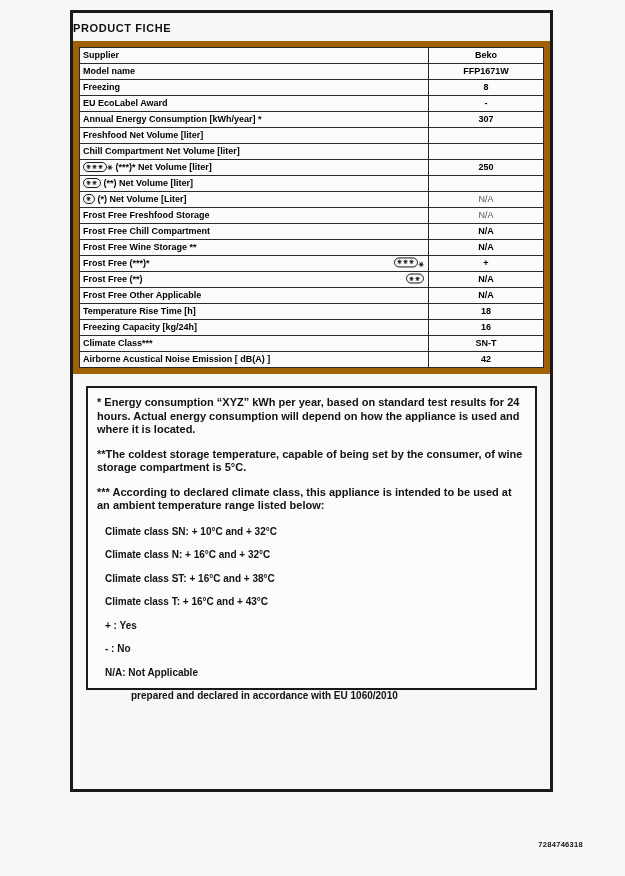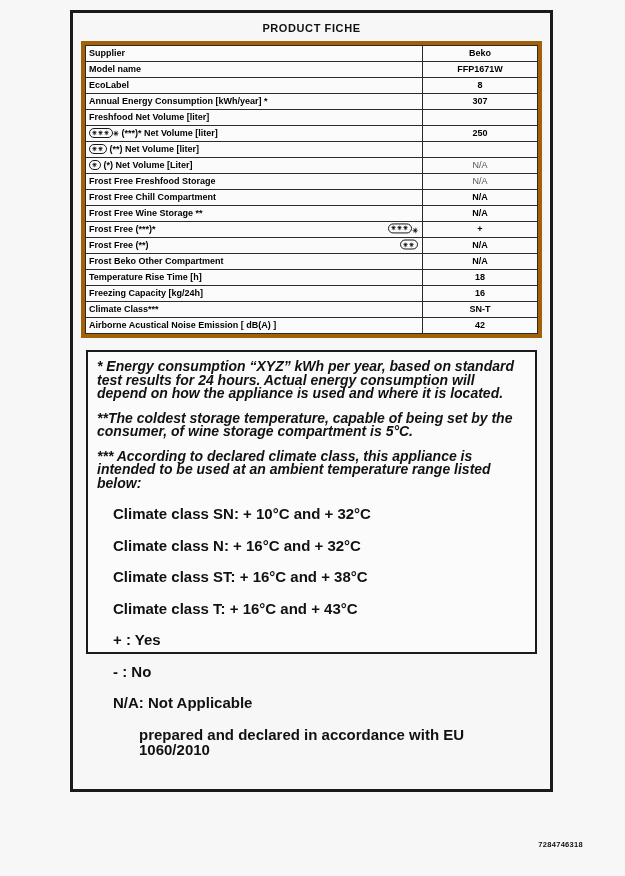--- a/index.html
+++ b/index.html
@@ -23,33 +23,32 @@
     top: 10px;
     width: 483px;
     height: 782px;
     border: 3px solid #1a1a1a;
     box-sizing: border-box;
     background: #f7f7f7;
   }
 
   
   #doc-title {
-    text-align: center;
     font-size: 11px;
     font-weight: bold;
     letter-spacing: 0.6px;
     margin-top: 9px;
     margin-bottom: 7px;
     color: #111;
   }
 
   
   #spec-table-wrap {
-    margin: 0 8px;
-    border: 4px solid #a16207;
+    margin: 0 0;
+    border: 6px solid #a16207;
     box-sizing: border-box;
     background: #fbfbfb;
   }
   table.spec {
     width: 100%;
     border-collapse: collapse;
     table-layout: fixed;
     font-size: 9px;
   }
   table.spec td {
@@ -111,32 +110,31 @@
   
   #footnotes-box {
     margin: 12px 13px 0 13px;
     border: 2px solid #1a1a1a;
     box-sizing: border-box;
     background: #fbfbfb;
     height: 304px;
     padding: 8px 9px;
   }
   .fn-para {
-    font-size: 14px;
+    font-size: 11px;
     font-weight: bold;
     line-height: 13.5px;
     margin: 0 0 11px 0;
     color: #111;
-    font-style: italic;
   }
   .fn-line {
-    font-size: 15px;
+    font-size: 10px;
     font-weight: bold;
     line-height: 15.5px;
-    margin: 16px;
+    margin: 8px;
     color: #111;
   }
   .fn-line.indent {
     padding-left: 26px;
   }
 
   
   #ref-number {
     position: absolute;
     right: 42px;
@@ -159,32 +157,40 @@
       <tbody id="spec-body">
           <tr>
             <td class="label"><span>Supplier</span></td>
             <td class="value">Beko</td>
           </tr>
           <tr>
             <td class="label"><span>Model name</span></td>
             <td class="value">FFP1671W</td>
           </tr>
           <tr>
-            <td class="label"><span>EcoLabel</span></td>
+            <td class="label"><span>Freezing</span></td>
             <td class="value">8</td>
+          </tr>
+          <tr>
+            <td class="label"><span>EU EcoLabel Award</span></td>
+            <td class="value">-</td>
           </tr>
           <tr>
             <td class="label"><span>Annual Energy Consumption [kWh/year] *</span></td>
             <td class="value">307</td>
           </tr>
           <tr>
             <td class="label"><span>Freshfood Net Volume [liter]</span></td>
             <td class="value"></td>
           </tr>
           <tr>
+            <td class="label"><span>Chill Compartment Net Volume [liter]</span></td>
+            <td class="value"></td>
+          </tr>
+          <tr>
             <td class="label ind1"><span class="starbox">✳✳✳</span><span class="star-after">✳</span> <span>(***)* Net Volume [liter]</span></td>
             <td class="value">250</td>
           </tr>
           <tr>
             <td class="label ind1"><span class="starbox">✳✳</span> <span>(**) Net Volume [liter]</span></td>
             <td class="value"></td>
           </tr>
           <tr>
             <td class="label ind2"><span class="starbox">✳</span> <span>(*)  Net Volume [Liter]</span></td>
             <td class="value na">N/A</td>
@@ -203,21 +209,21 @@
           </tr>
           <tr>
             <td class="label"><span>Frost Free (***)*</span><span class="right-mark"><span class="starbox">✳✳✳</span><span class="star-after">✳</span></span></td>
             <td class="value">+</td>
           </tr>
           <tr>
             <td class="label"><span>Frost Free (**)</span><span class="right-mark"><span class="starbox">✳✳</span></span></td>
             <td class="value">N/A</td>
           </tr>
           <tr>
-            <td class="label"><span>Frost Beko Other Compartment</span></td>
+            <td class="label"><span>Frost Free Other Applicable</span></td>
             <td class="value">N/A</td>
           </tr>
           <tr>
             <td class="label"><span>Temperature Rise Time [h]</span></td>
             <td class="value">18</td>
           </tr>
           <tr>
             <td class="label"><span>Freezing Capacity [kg/24h]</span></td>
             <td class="value">16</td>
           </tr>

